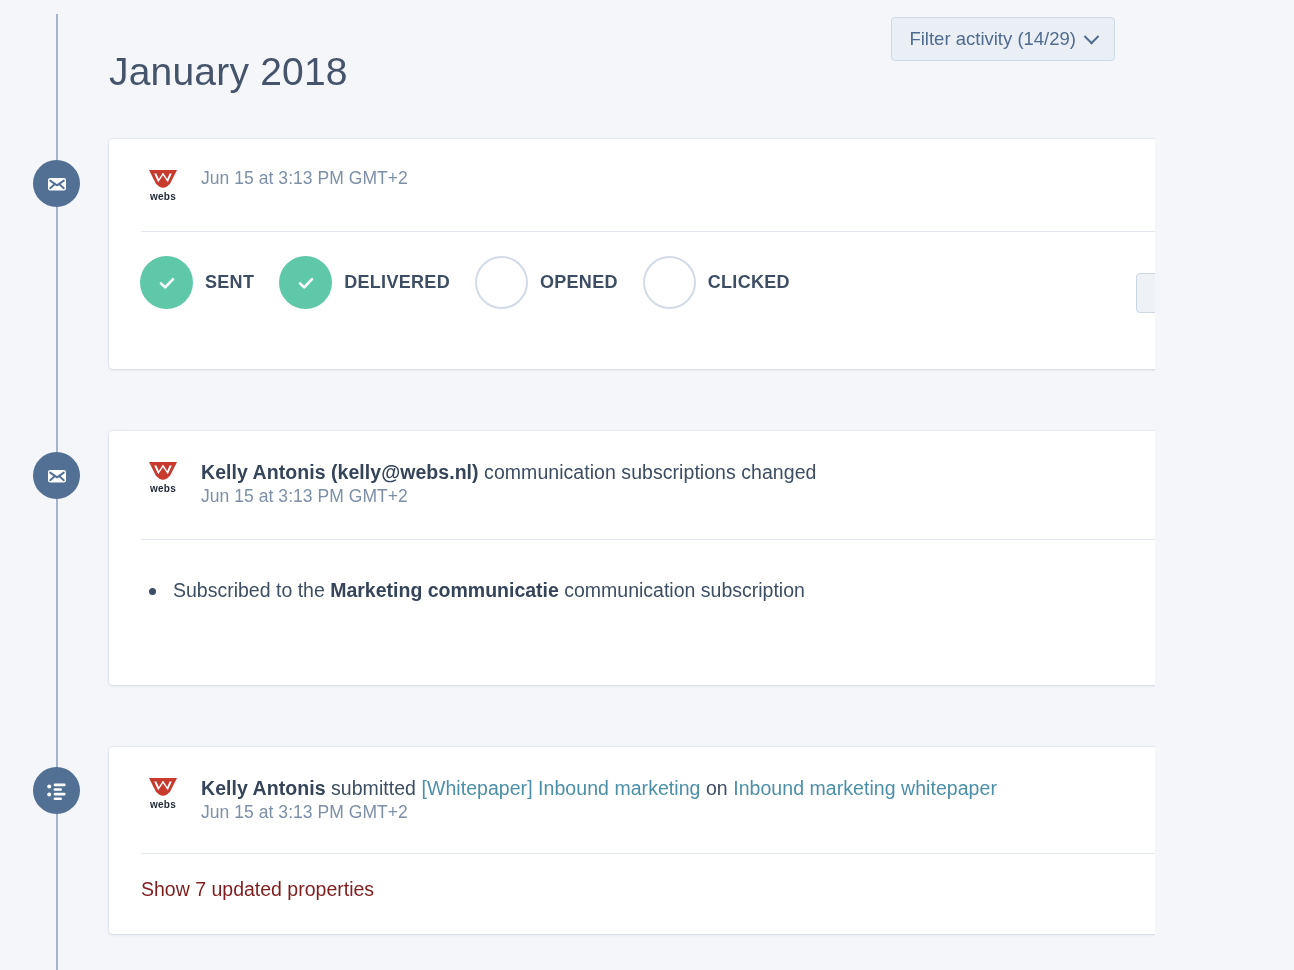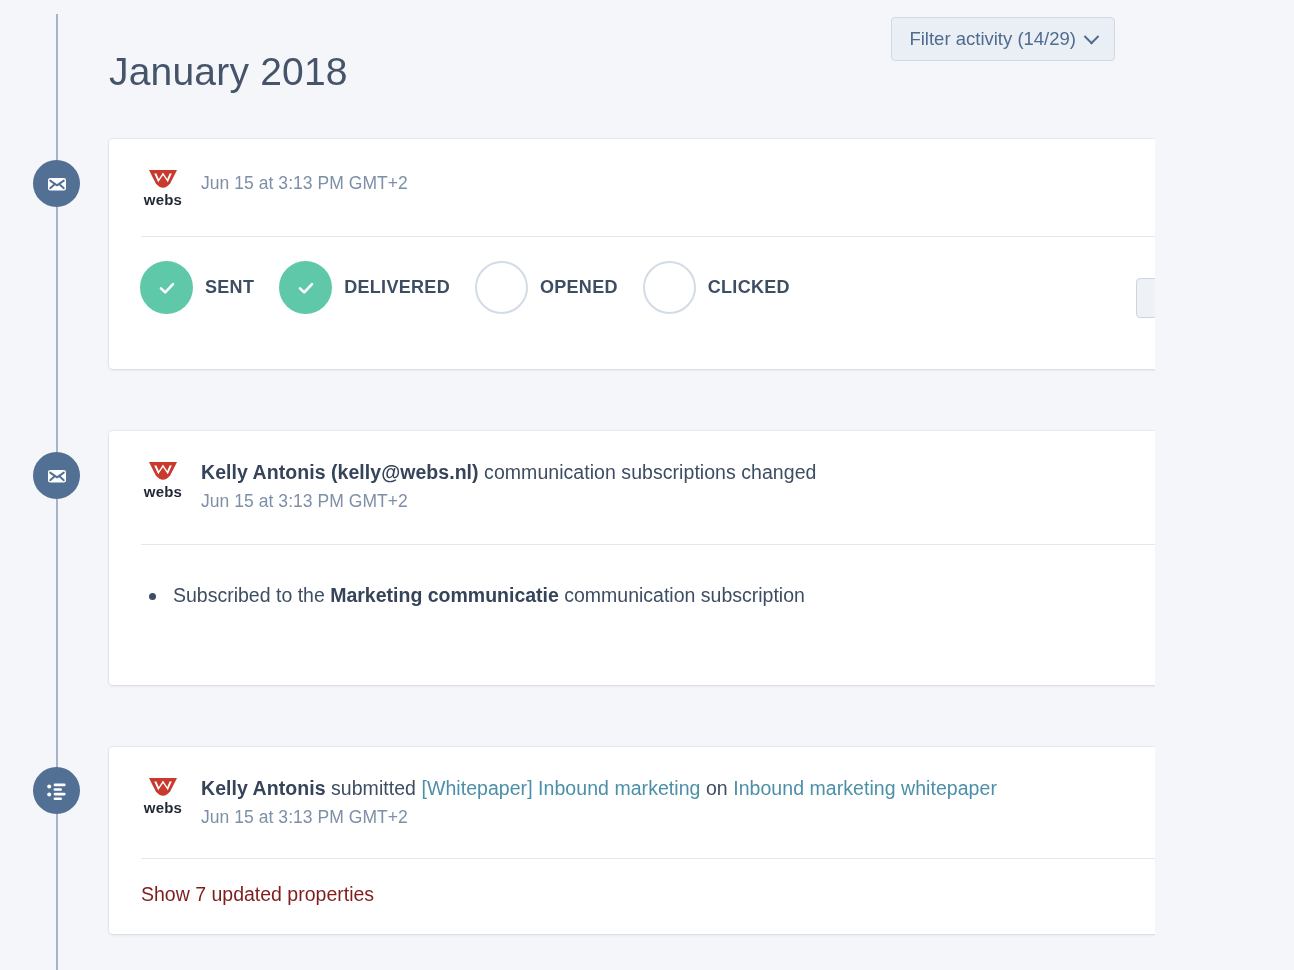--- a/index.html
+++ b/index.html
@@ -100,21 +100,21 @@
 
   .brand-logo {
     width: 44px;
     flex: 0 0 44px;
     margin-top: 2px;
     text-align: center;
     user-select: none;
   }
   .brand-logo svg { display: block; margin: 0 auto; }
   .brand-logo .wordmark {
-    font-size: 15px;
+    font-size: 10px;
     font-weight: bold;
     color: #1f2733;
     letter-spacing: .2px;
     margin-top: 1px;
     line-height: 1;
   }
 
   .head-text { padding-left: 16px; padding-top: 1px; }
 
   .headline {
@@ -123,21 +123,20 @@
     line-height: 1.32;
     letter-spacing: .05px;
   }
   .headline .bold { font-weight: bold; color: #36445a; }
   .headline .lnk { color: #4b8fa8; }
   a.lnk, .lnk { text-decoration: none; cursor: pointer; }
 
   .timestamp {
     font-size: 17.5px;
     color: #7e8fa8;
-    margin-top: 5px;
     letter-spacing: .05px;
   }
 
   .divider {
     height: 1px;
     background: #e2e7ee;
     margin: 0 32px 0 32px;
   }
   #card-1 .divider { margin-top: 29px; }
   #card-2 .divider { margin-top: 32px; }

